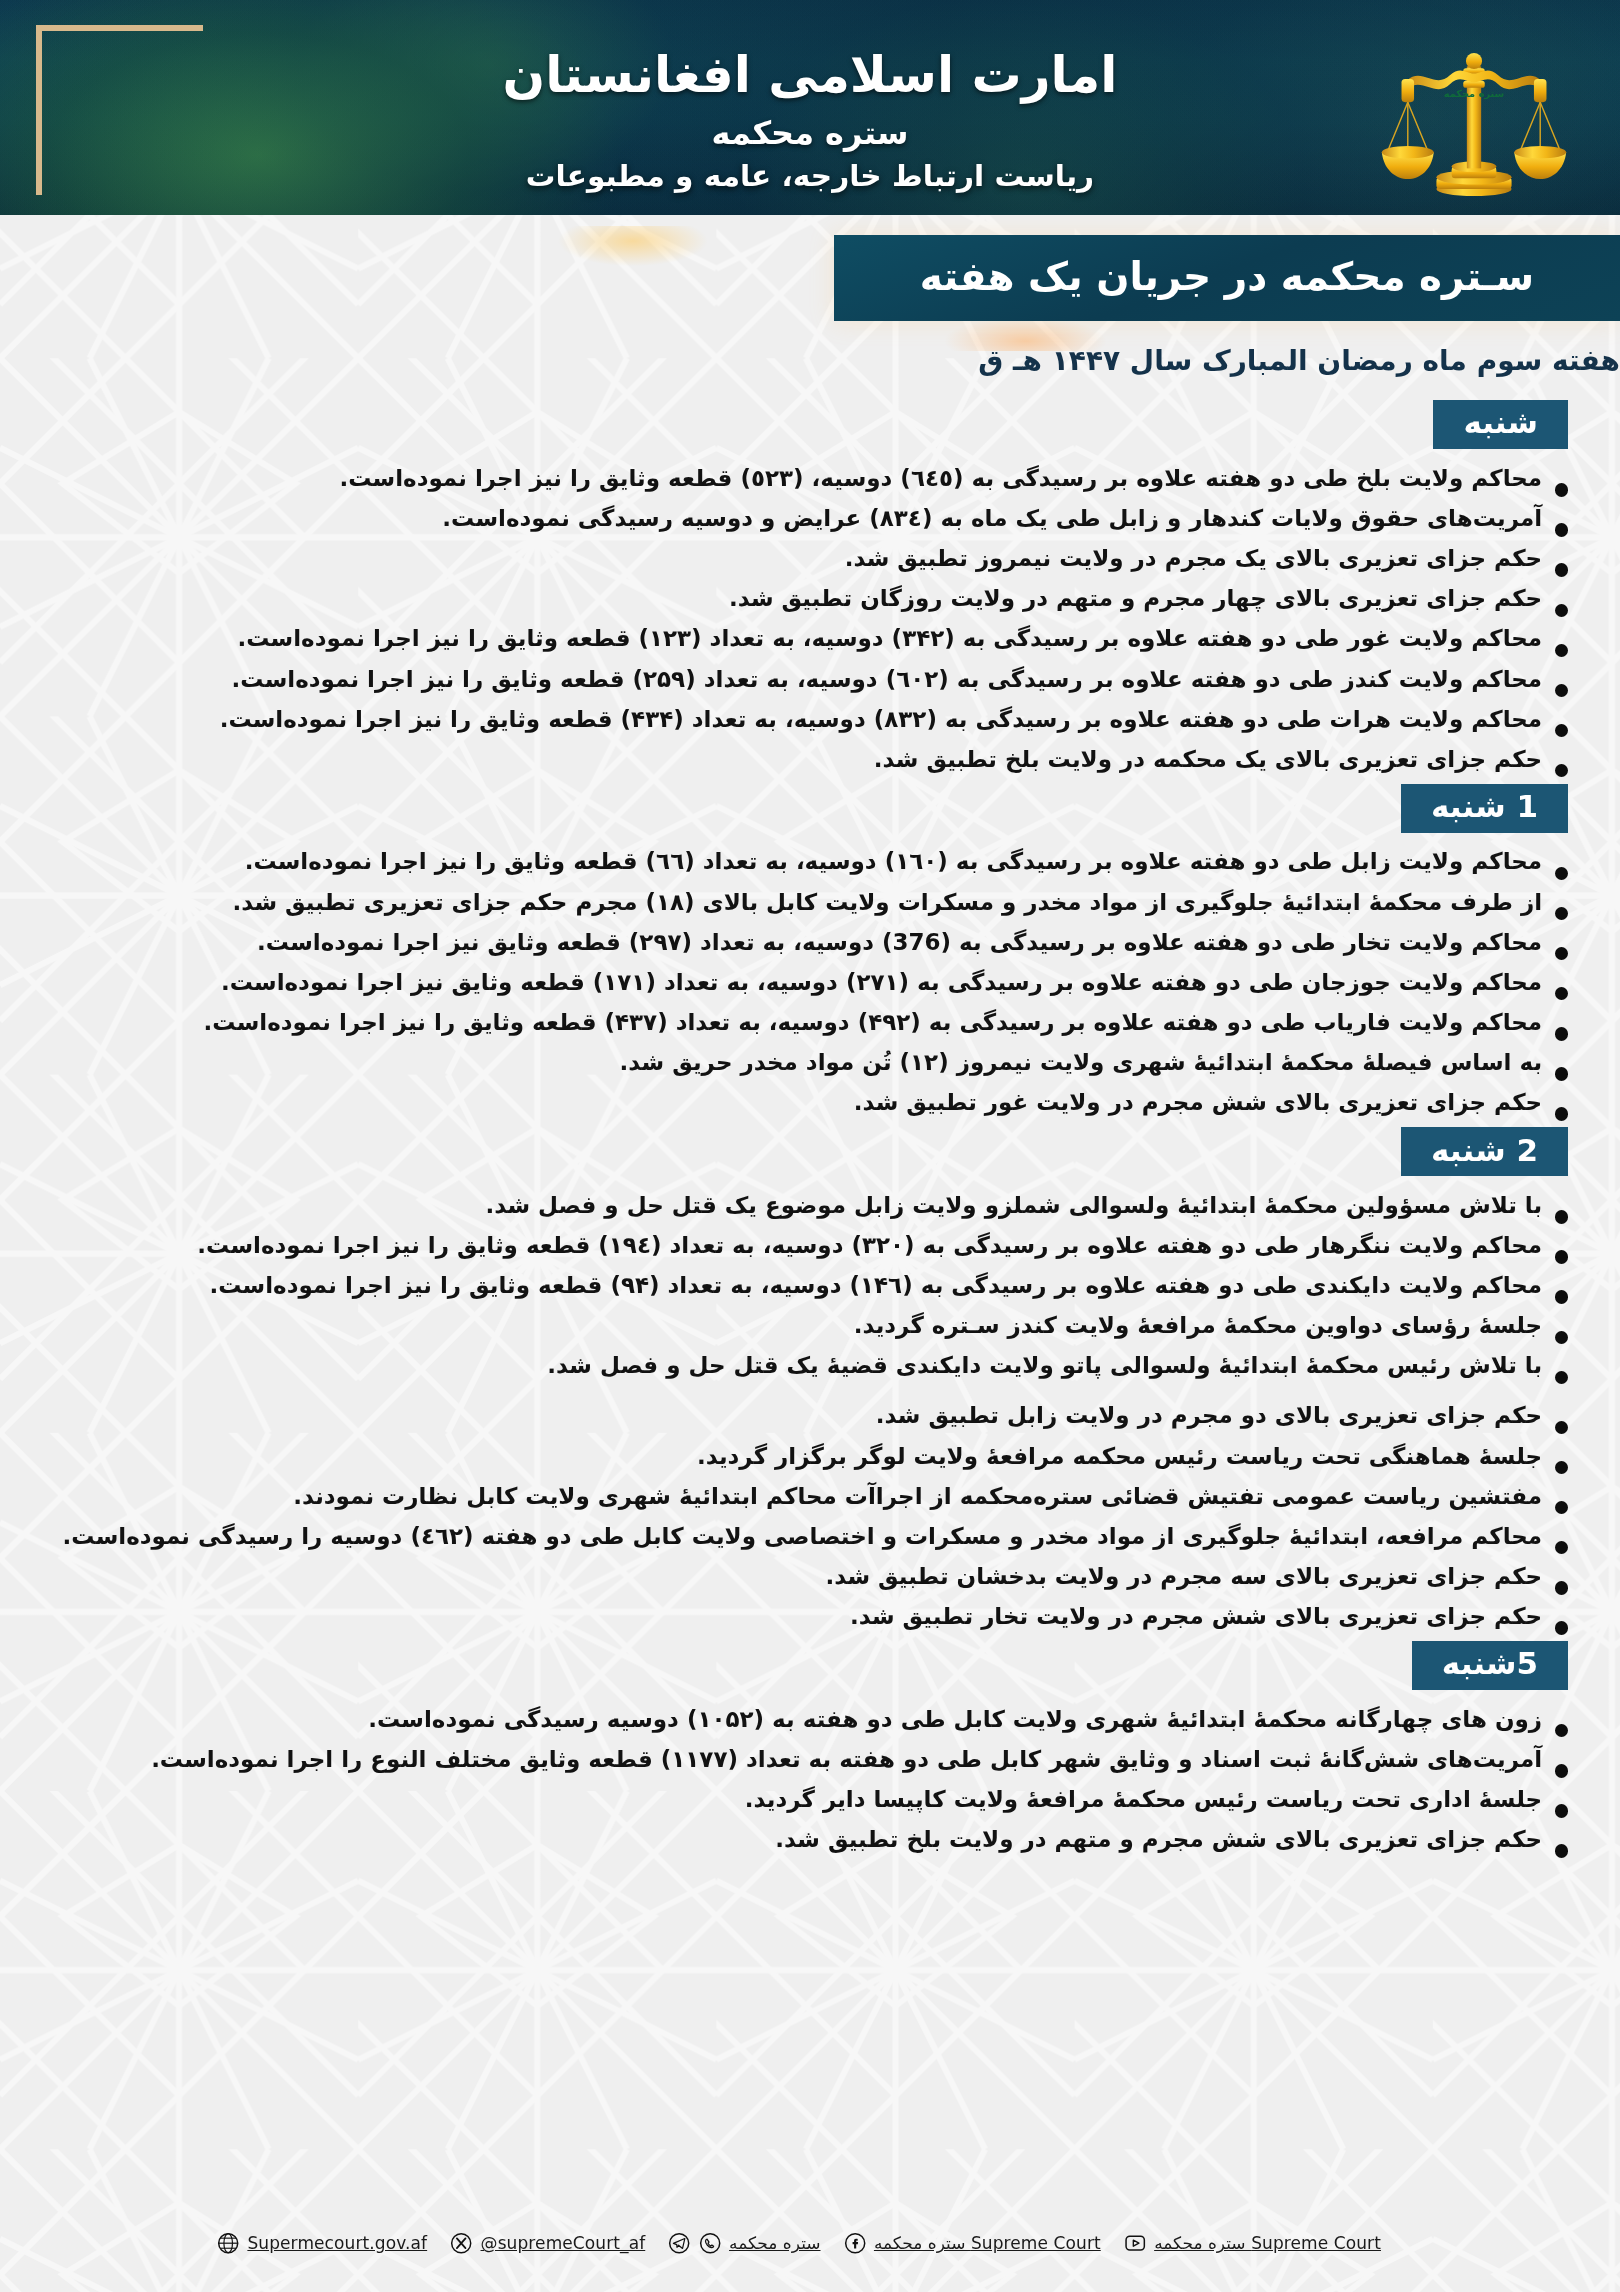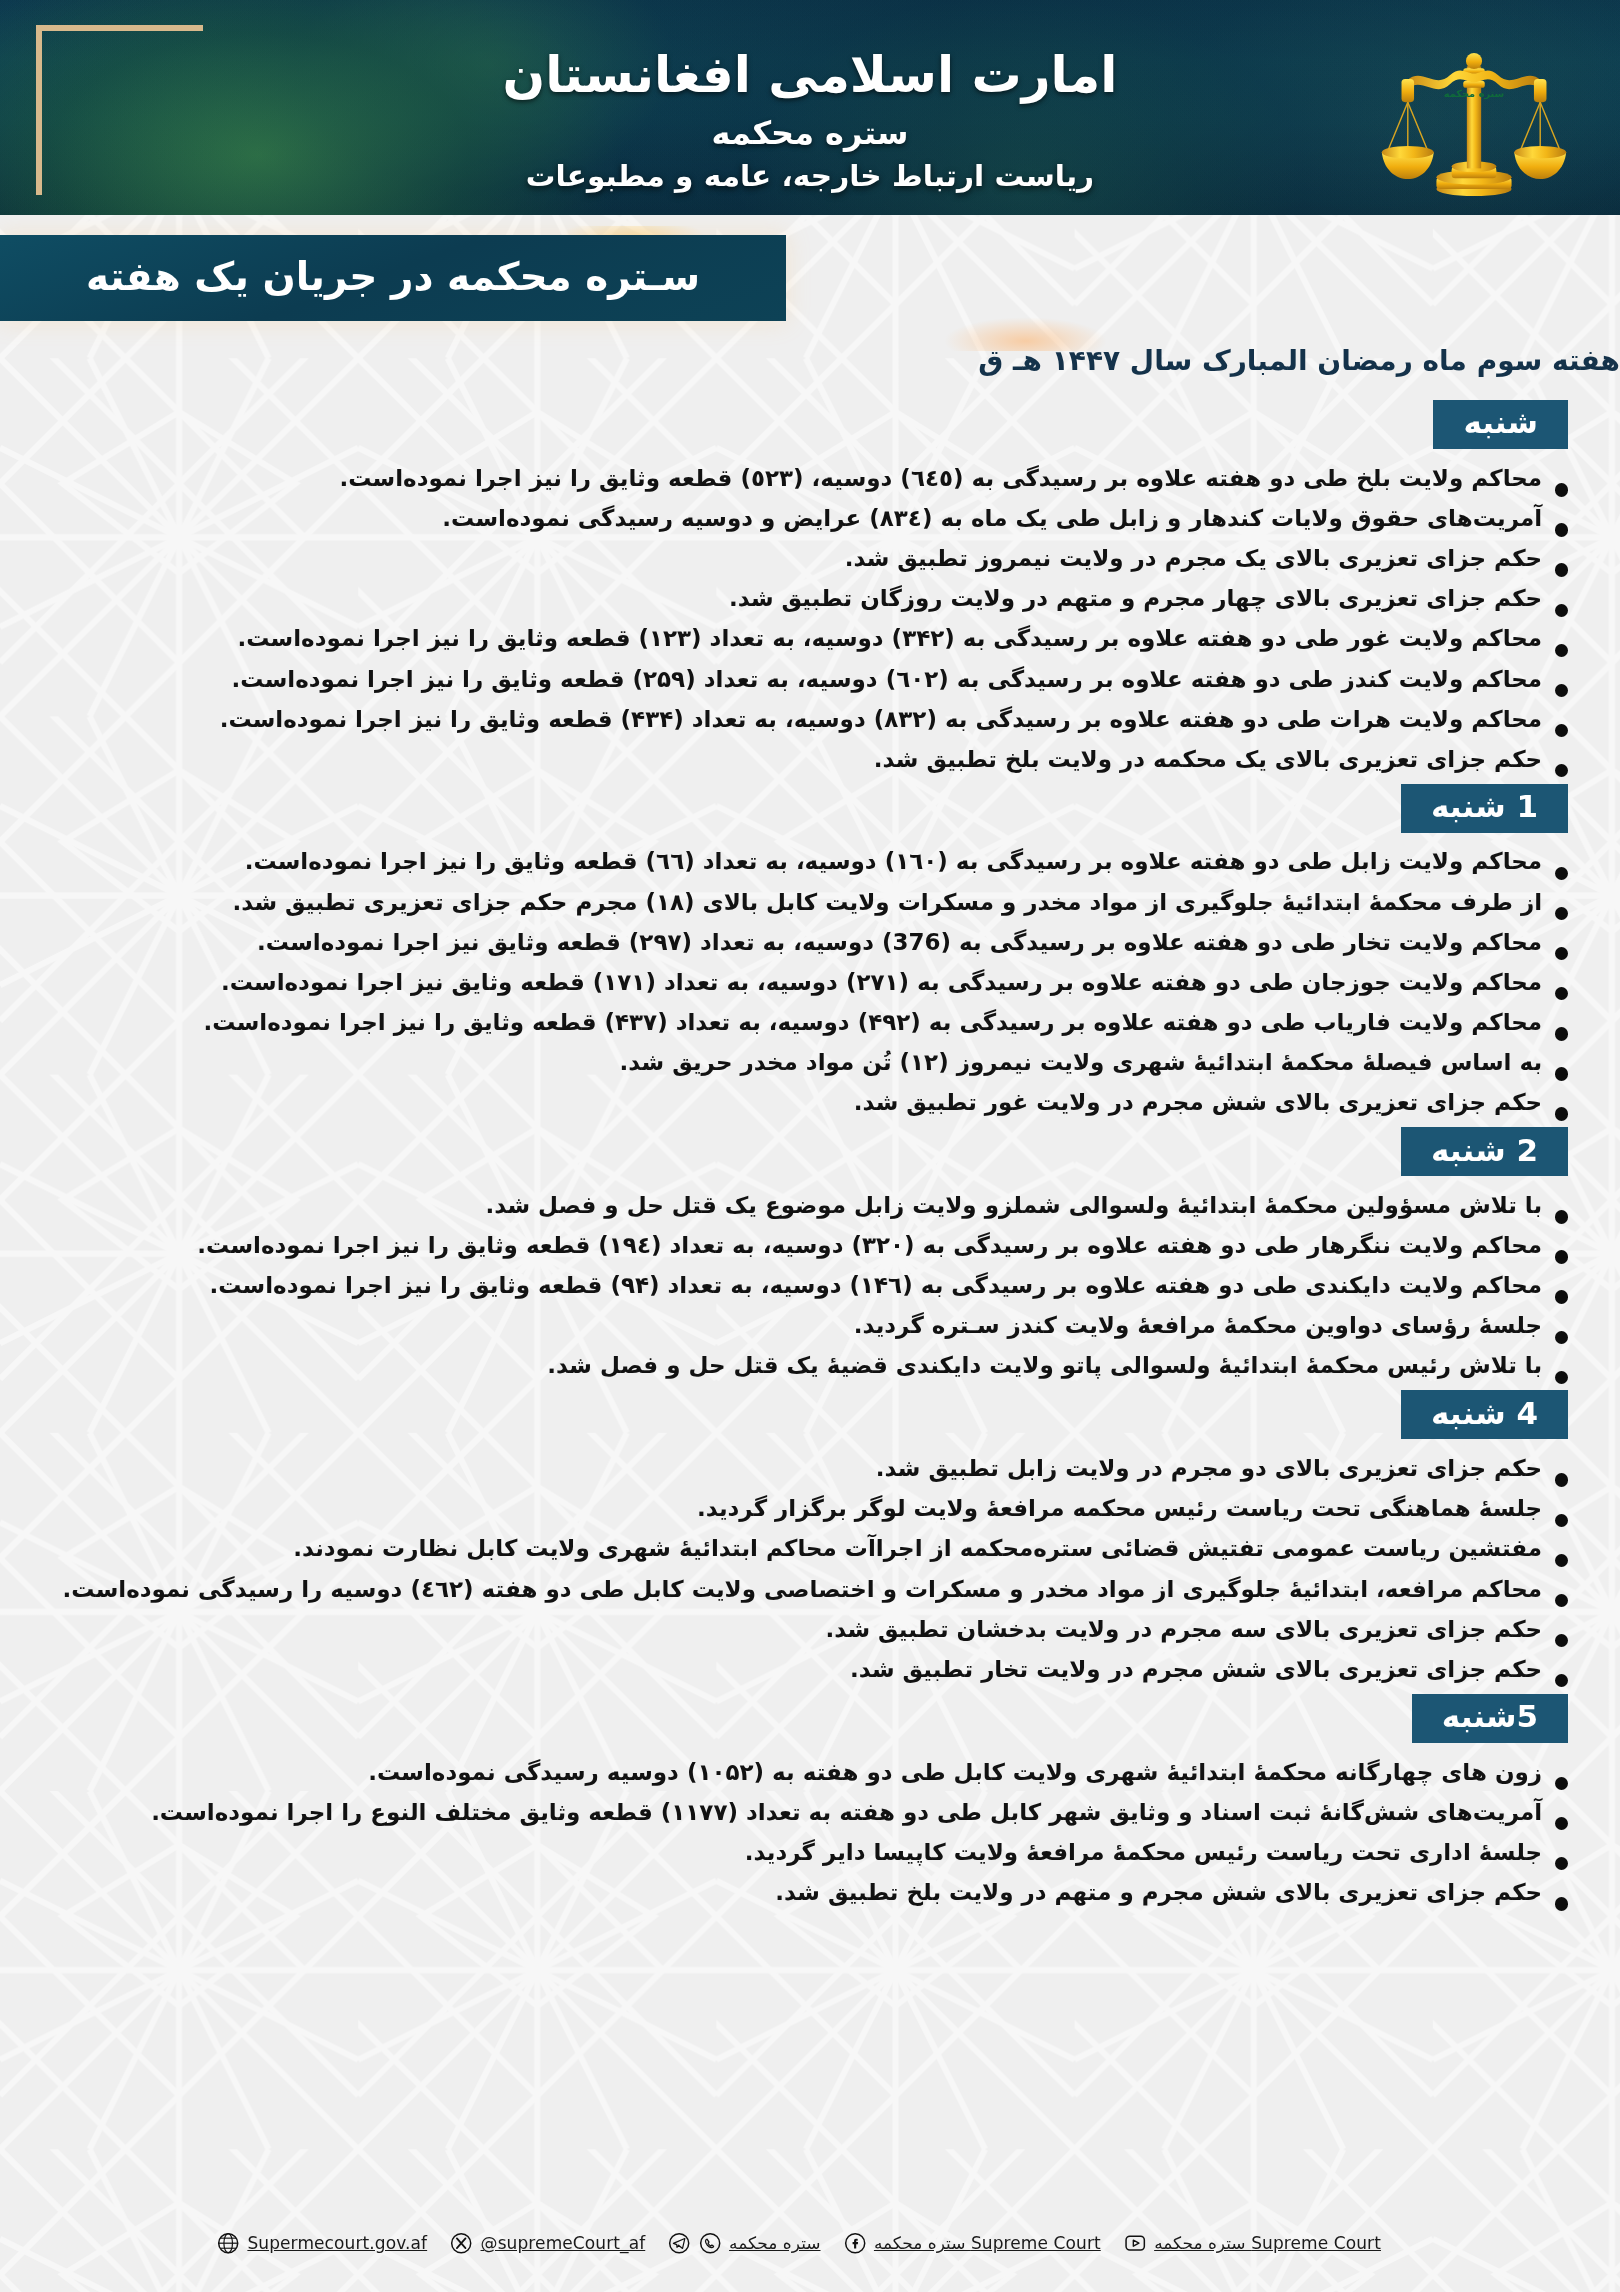--- a/index.html
+++ b/index.html
@@ -109,21 +109,21 @@
     position:relative;
     z-index:3;
     width:100%;
     height:2078px;
     padding:0;
   }
 
   
   .title-plate-wrap{
     position:relative;
-    text-align:left;
+    text-align:right;
     margin-top:19.7px;
   }
   .title-glow{
     position:absolute;
     left:50%; top:-9px;
     transform:translateX(-50%);
     width:770px; height:125px;
     background:
       radial-gradient(ellipse 107px 36px at 27% 12%, rgba(255,200,90,0.55), rgba(255,200,90,0) 70%),
       radial-gradient(ellipse 116px 34px at 78% 92%, rgba(255,170,90,0.5), rgba(255,170,90,0) 70%);
@@ -445,23 +445,20 @@
               <span class="txt">جلسهٔ رؤسای دواوین محکمهٔ مرافعهٔ ولایت کندز سـتره گردید.</span>
             </li>
           <li>
               <span class="dot"></span>
               <span class="txt">با تلاش رئیس محکمهٔ ابتدائیهٔ ولسوالی پاتو ولایت دایکندی قضیهٔ یک قتل حل و فصل شد.</span>
             </li>
         </ul>
       </section>
 
       <section class="day-section">
-        <div class="day-badge-row">
-          <span class="day-badge">4 شنبه</span>
-        </div>
         <ul class="bullets">
           <li>
               <span class="dot"></span>
               <span class="txt">حکم جزای تعزیری بالای دو مجرم در ولایت زابل تطبیق شد.</span>
             </li>
           <li>
               <span class="dot"></span>
               <span class="txt">جلسهٔ هماهنگی تحت ریاست رئیس محکمه مرافعهٔ ولایت لوگر برگزار گردید.</span>
             </li>
           <li>

